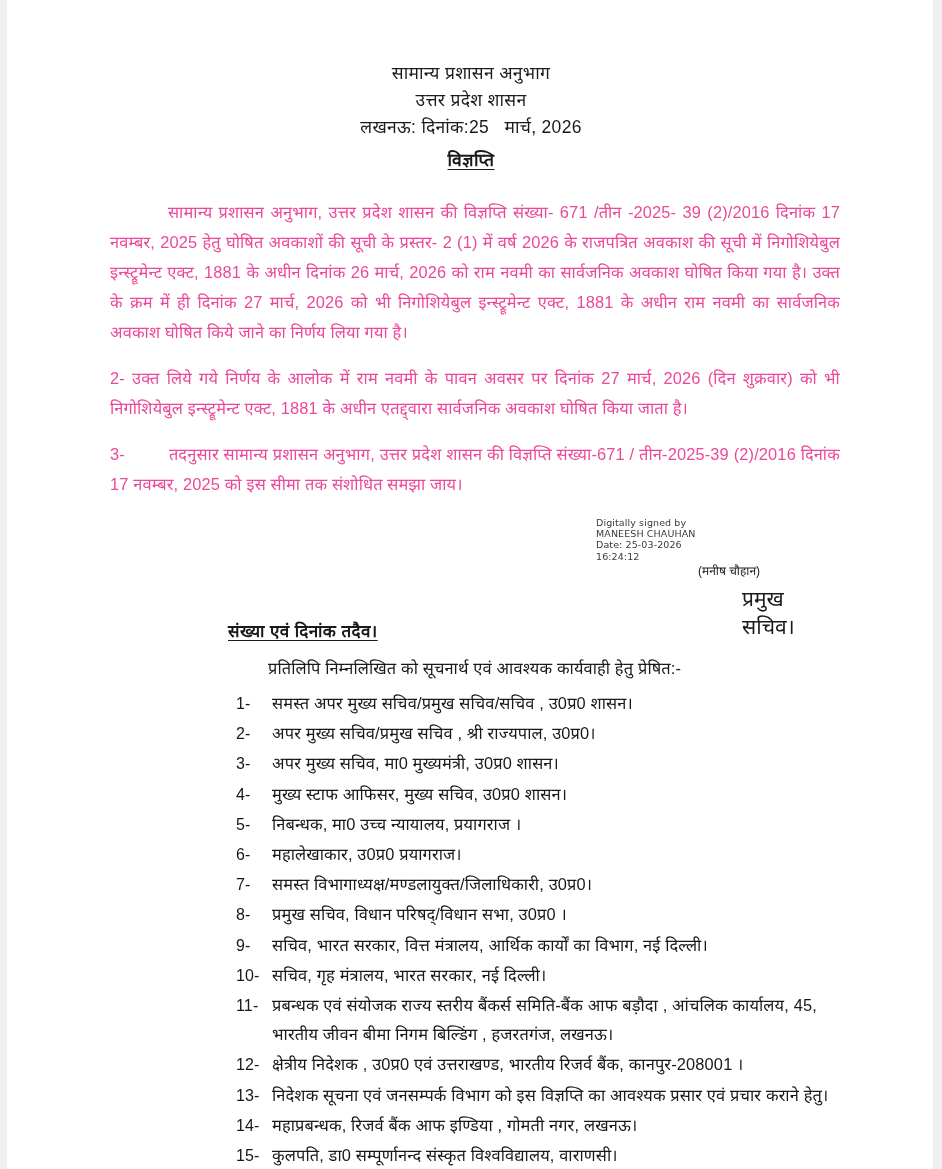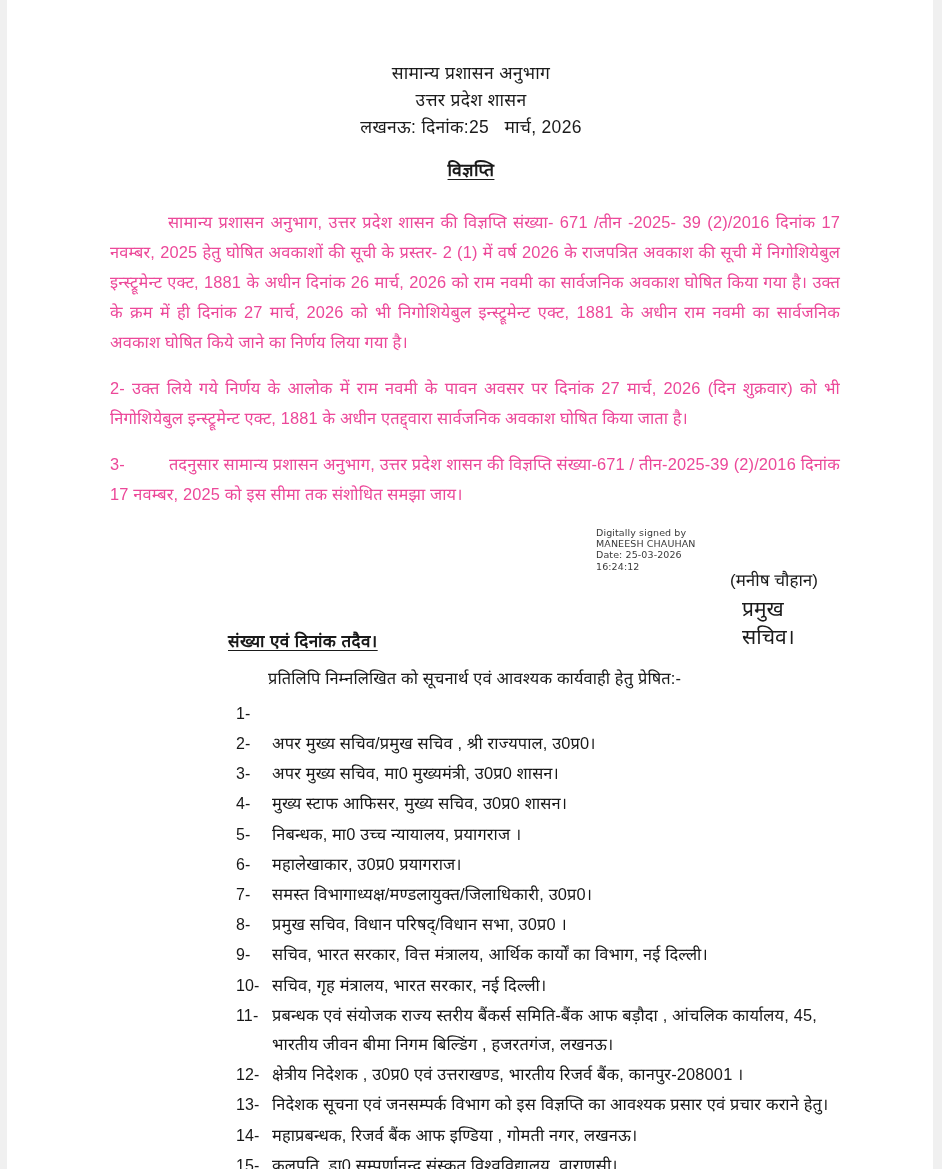--- a/index.html
+++ b/index.html
@@ -53,21 +53,21 @@
     color: #1b1b1b;
     white-space: pre;
   }
   .header-title {
     font-size: 17.5px;
     line-height: 30px;
     font-weight: 600;
     text-decoration: underline;
     text-underline-offset: 3px;
     letter-spacing: 0.5px;
-    margin-top: 14px;
+    margin-top: 4px;
   }
 
   
   .body-block {
     margin: 0 auto;
     width: 730px;
     padding-left: 8px;
   }
   p.para {
     font-size: 16.4px;
@@ -94,22 +94,22 @@
     font-family: "DejaVu Sans", "Liberation Sans", sans-serif;
     font-size: 9.5px;
     line-height: 11.2px;
     color: #3a3a3a;
     white-space: pre-line;
     letter-spacing: 0.1px;
   }
   .digi-sig-1 { left: 466px; top: 4px; margin-left: 20px; }
   .sig-name-1 {
     position: absolute;
-    left: 620px; top: 44px;
-    font-size: 17px;
+    left: 588px; top: 44px;
+    font-size: 12px;
     line-height: 28px;
     color: #1b1b1b;
   }
   .sig-role-1 {
     position: absolute;
     left: 632px; top: 72px;
     font-size: 21px;
     line-height: 28px;
     color: #1b1b1b;
   }
@@ -198,20 +198,21 @@
 
       <div>
         <span class="sankhya">संख्या एवं दिनांक तदैव।</span>
       </div>
 
       <div class="pratilipi">प्रतिलिपि निम्नलिखित को सूचनार्थ एवं आवश्यक कार्यवाही हेतु प्रेषित:-</div>
 
       <ol class="recipients">
         <li>
             <span class="num">1-</span>
+            <span class="txt">समस्त अपर मुख्य सचिव/प्रमुख सचिव/सचिव , उ0प्र0 शासन।</span>
           </li>
         <li>
             <span class="num">2-</span>
             <span class="txt">अपर मुख्य सचिव/प्रमुख सचिव , श्री राज्यपाल, उ0प्र0।</span>
           </li>
         <li>
             <span class="num">3-</span>
             <span class="txt">अपर मुख्य सचिव, मा0 मुख्यमंत्री, उ0प्र0 शासन।</span>
           </li>
         <li>

